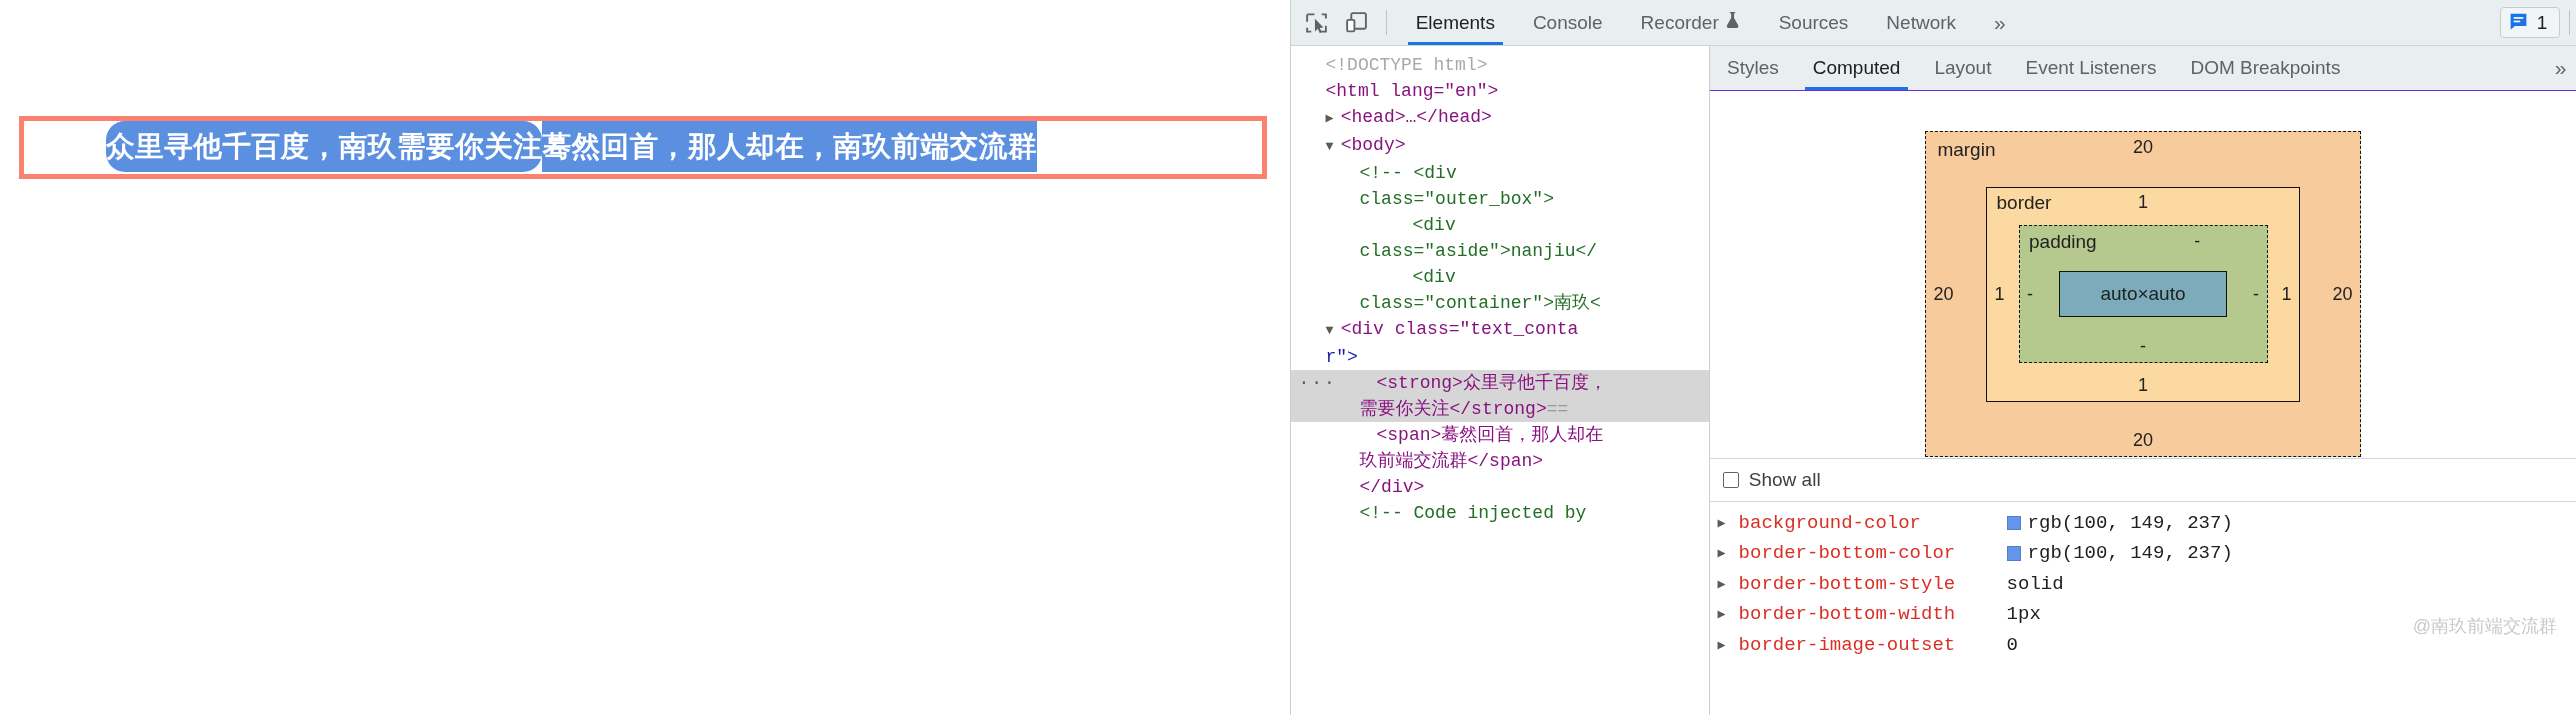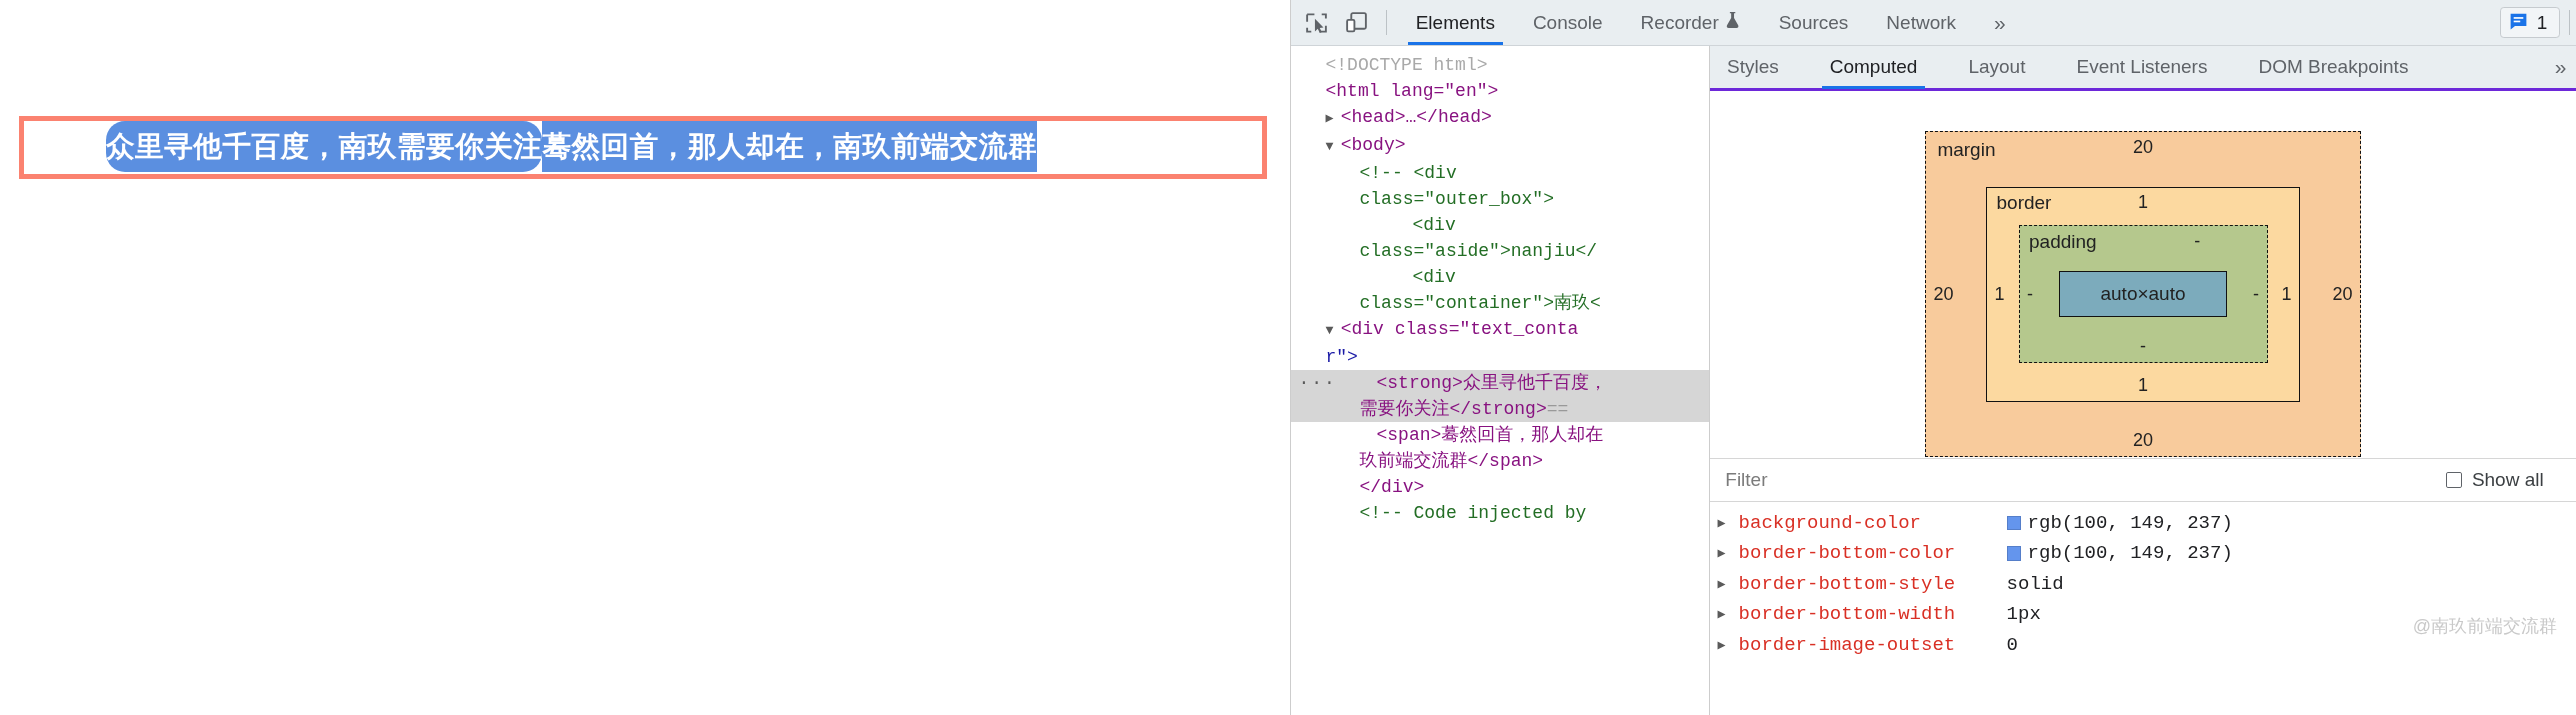--- a/index.html
+++ b/index.html
@@ -145,24 +145,23 @@
     flex: 1;
     height: 670px;
     background: #ffffff;
     display: flex;
     flex-direction: column;
     overflow: hidden;
   }
   #sub-tabs {
     height: 45px;
     background: #e9eef1;
-    border-bottom: 3px solid #6d28d9;
+    border-bottom: 1px solid #6d28d9;
     display: flex;
     align-items: center;
-    gap: 17px;
   }
   .sub-tab {
     height: 44px;
     padding: 0 17px;
     display: flex; align-items: center;
     font-size: 19px;
     color: #5f6368;
     cursor: pointer;
     position: relative;
   }
@@ -469,21 +468,20 @@
                   <div class="bm-content">
                     <span>auto×auto</span>
                   </div>
                 </div>
               </div>
             </div>
           </div>
         </div>
 
         <div id="filter-bar">
-          <input id="filter-input" type="text" placeholder="Filter" style="">
           <div id="showall-wrap">
             <span class="cbox"></span>
             <span>Show all</span>
           </div>
         </div>
 
         <div id="props-list">
           <div class="prop-row">
             <span class="arrow">▶</span>
             <span class="prop-name">background-color</span>

